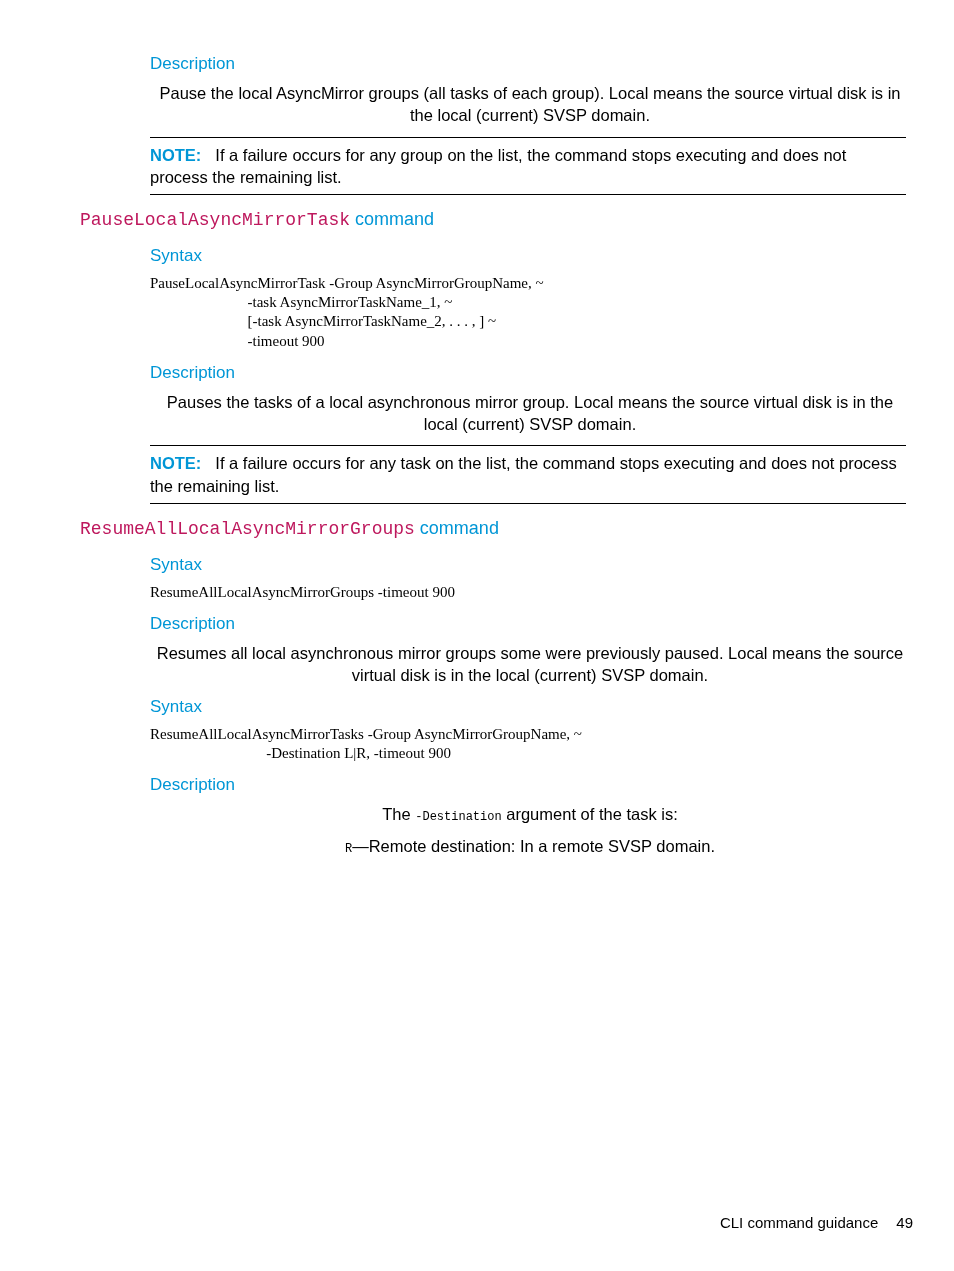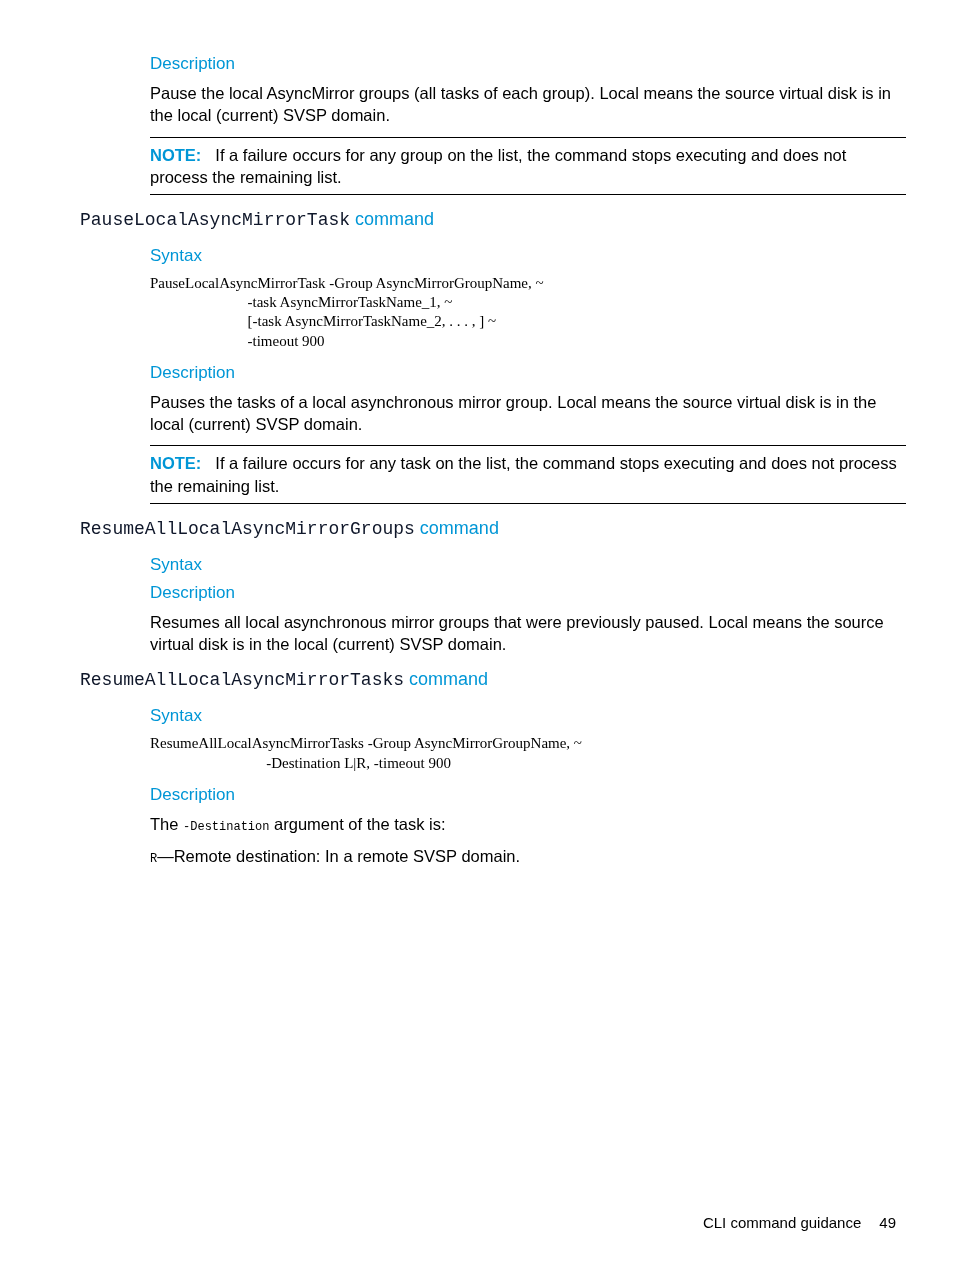--- a/index.html
+++ b/index.html
@@ -31,34 +31,35 @@
     font-weight: 400;
     margin: 0 0 8px 0;
     font-family: Arial, Helvetica, sans-serif;
   }
   .h-cmd {
     font-size: 18px;
     font-weight: 400;
     margin: 14px 0 16px 0;
   }
   .h-cmd .mono {
-    color: #0f172a;
+    color: #be185d;
     font-family: "Courier New", monospace;
     font-size: 18px;
   }
   .h-cmd .word {
     color: #0096d6;
     font-family: Arial, Helvetica, sans-serif;
   }
   p.body {
     font-size: 16.5px;
     line-height: 1.35;
     margin: 0 0 10px 0;
     font-family: Arial, Helvetica, sans-serif;
     letter-spacing: 0;
+    text-align: center;
   }
   .note-wrap {
     border-top: 1px solid #000;
     border-bottom: 1px solid #000;
     padding: 6px 0 6px 0;
     margin: 4px 4px 12px 0;
   }
   .note-label {
     color: #0096d6;
     font-weight: bold;
@@ -77,21 +78,21 @@
     margin: 0 0 12px 0;
     white-space: pre;
   }
   .mono-inline {
     font-family: "Courier New", monospace;
     font-size: 12px;
   }
   .footer {
     position: absolute;
     bottom: 40px;
-    right: 58px;
+    right: 41px;
     font-size: 15px;
     font-family: Arial, Helvetica, sans-serif;
   }
   .footer .pg {
     display: inline-block;
     margin-left: 18px;
   }
 </style>
 </head>
 <body>
@@ -121,27 +122,25 @@
       <div class="note-wrap">
         <span class="note-label">NOTE:</span><span class="note-gap"></span><span class="note-text">If a failure occurs for any task on the list, the command stops executing and does not process the remaining list.</span>
       </div>
     </div>
 
     <div class="h-cmd">
       <span class="mono">ResumeAllLocalAsyncMirrorGroups</span><span class="word"> command</span>
     </div>
     <div class="indent">
       <div class="h-syntax">Syntax</div>
+      <pre class="code">ResumeAllLocalAsyncMirrorGroups -timeout 900</pre>
       <div class="h-desc">Description</div>
-      <p class="body">Resumes all local asynchronous mirror groups that were previously paused. Local means the source virtual disk is in the local (current) SVSP domain.</p>
+      <p class="body">Resumes all local asynchronous mirror groups some were previously paused. Local means the source virtual disk is in the local (current) SVSP domain.</p>
     </div>
 
-    <div class="h-cmd">
-      <span class="mono">ResumeAllLocalAsyncMirrorTasks</span><span class="word"> command</span>
-    </div>
     <div class="indent">
       <div class="h-syntax">Syntax</div>
       <pre class="code">ResumeAllLocalAsyncMirrorTasks -Group AsyncMirrorGroupName, ~
                                -Destination L|R, -timeout 900</pre>
       <div class="h-desc">Description</div>
       <p class="body">
         <span>The </span><span class="mono-inline">-Destination</span><span> argument of the task is:</span>
       </p>
       <p class="body">
         <span class="mono-inline">R</span><span>—Remote destination: In a remote SVSP domain.</span>

